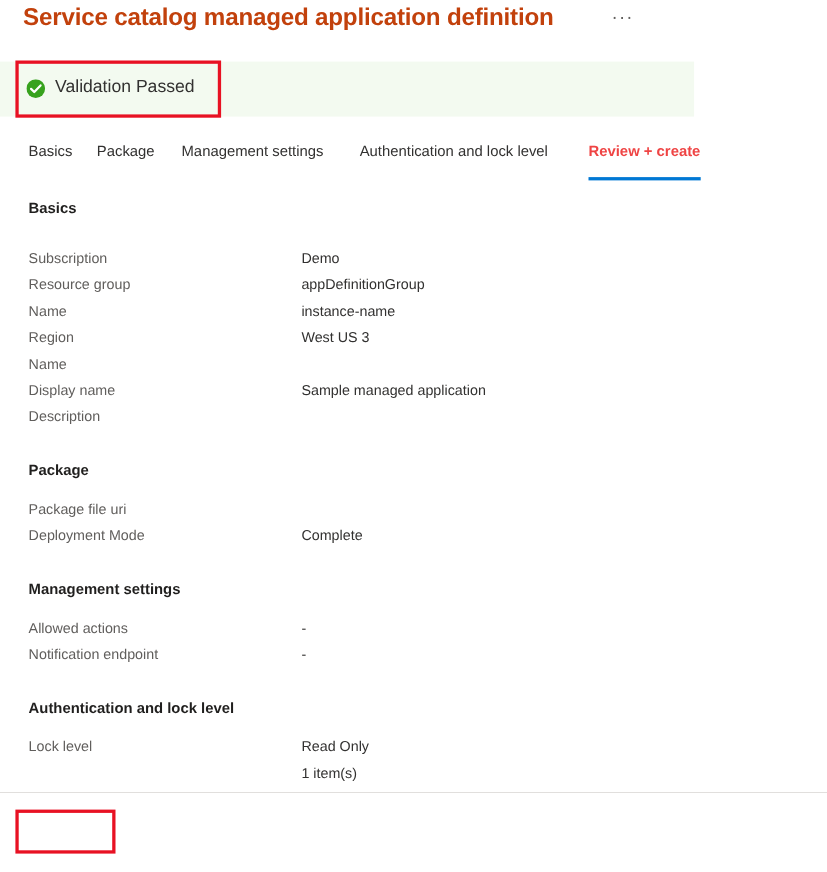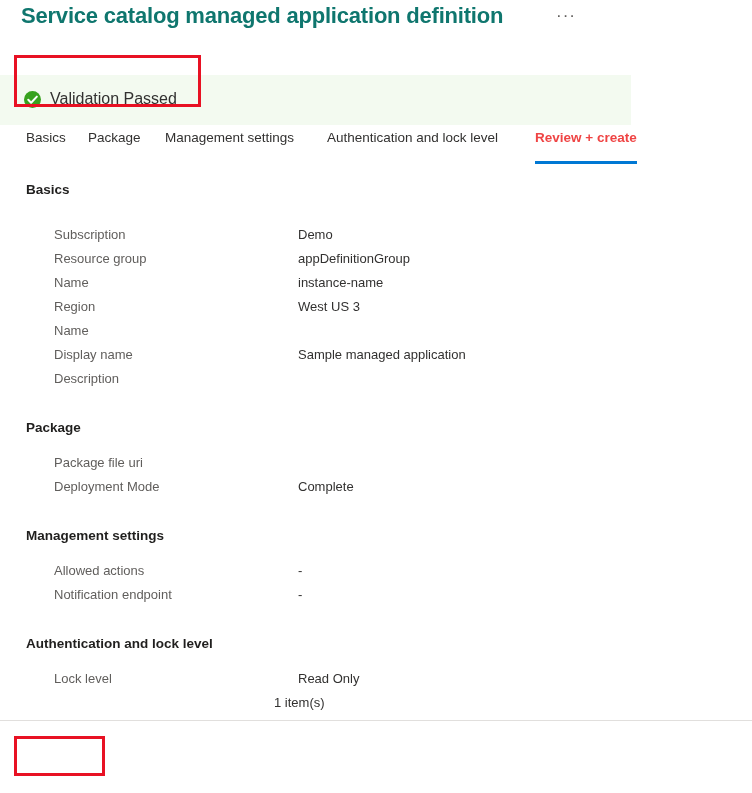--- a/index.html
+++ b/index.html
@@ -24,21 +24,21 @@
     width: 752px;
     height: 44px;
   }
   #page-title {
     position: absolute;
     left: 21px;
     top: 3px;
     font-size: 22px;
     font-weight: 600;
     letter-spacing: -0.2px;
-    color: #0f766e;
+    color: #c2410c;
     white-space: nowrap;
   }
   #more-menu {
     position: absolute;
     left: 553px;
     top: 6px;
     width: 26px;
     height: 22px;
     font-size: 17px;
     line-height: 20px;
@@ -49,21 +49,20 @@
   }
 
   
   #validation-banner {
     position: absolute;
     left: 0;
     top: 56px;
     width: 631px;
     height: 50px;
     background: #f3faf0;
-    margin-top: 19px;
   }
   #validation-content {
     position: absolute;
     left: 24px;
     top: 15px;
     display: flex;
     align-items: center;
     gap: 9px;
   }
   #validation-icon {
@@ -123,30 +122,28 @@
     white-space: nowrap;
   }
   .row { position: absolute; left: 0; width: 752px; height: 21px; }
   .row-label {
     position: absolute;
     left: 26px;
     top: 0;
     font-size: 13px;
     color: #605e5c;
     white-space: nowrap;
-    margin-left: 28px;
   }
   .row-value {
     position: absolute;
     left: 274px;
     top: 0;
     font-size: 13px;
     color: #323130;
     white-space: nowrap;
-    margin-left: 24px;
   }
   .extra-value {
     position: absolute;
     left: 274px;
     font-size: 13px;
     color: #323130;
     white-space: nowrap;
   }
 
   

